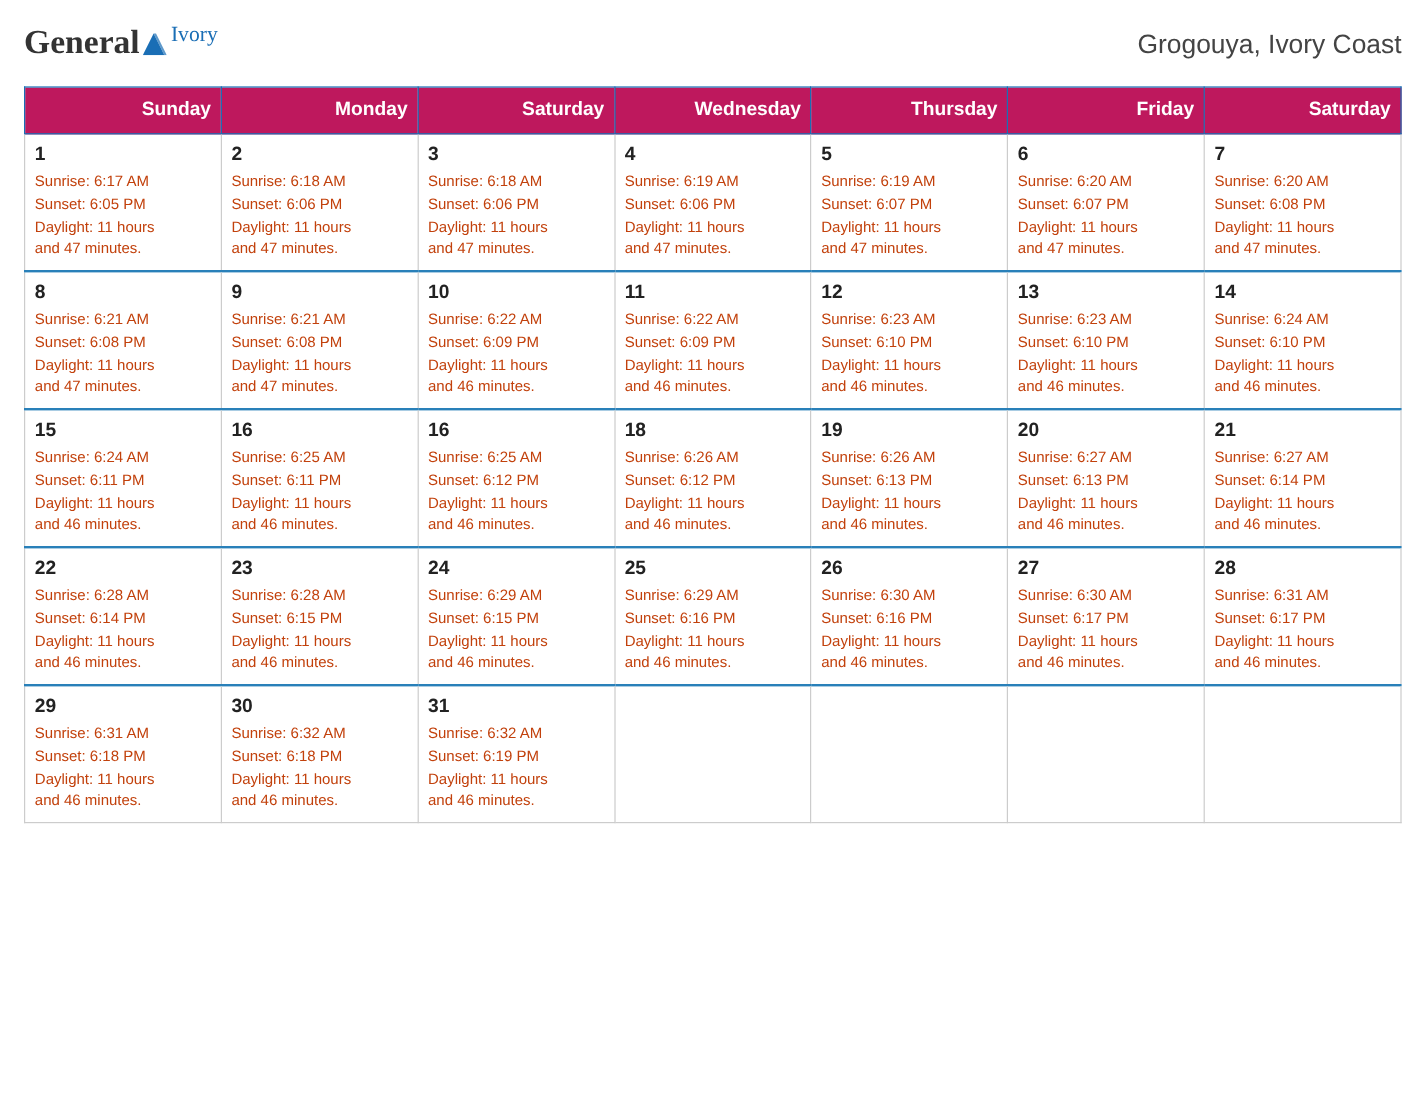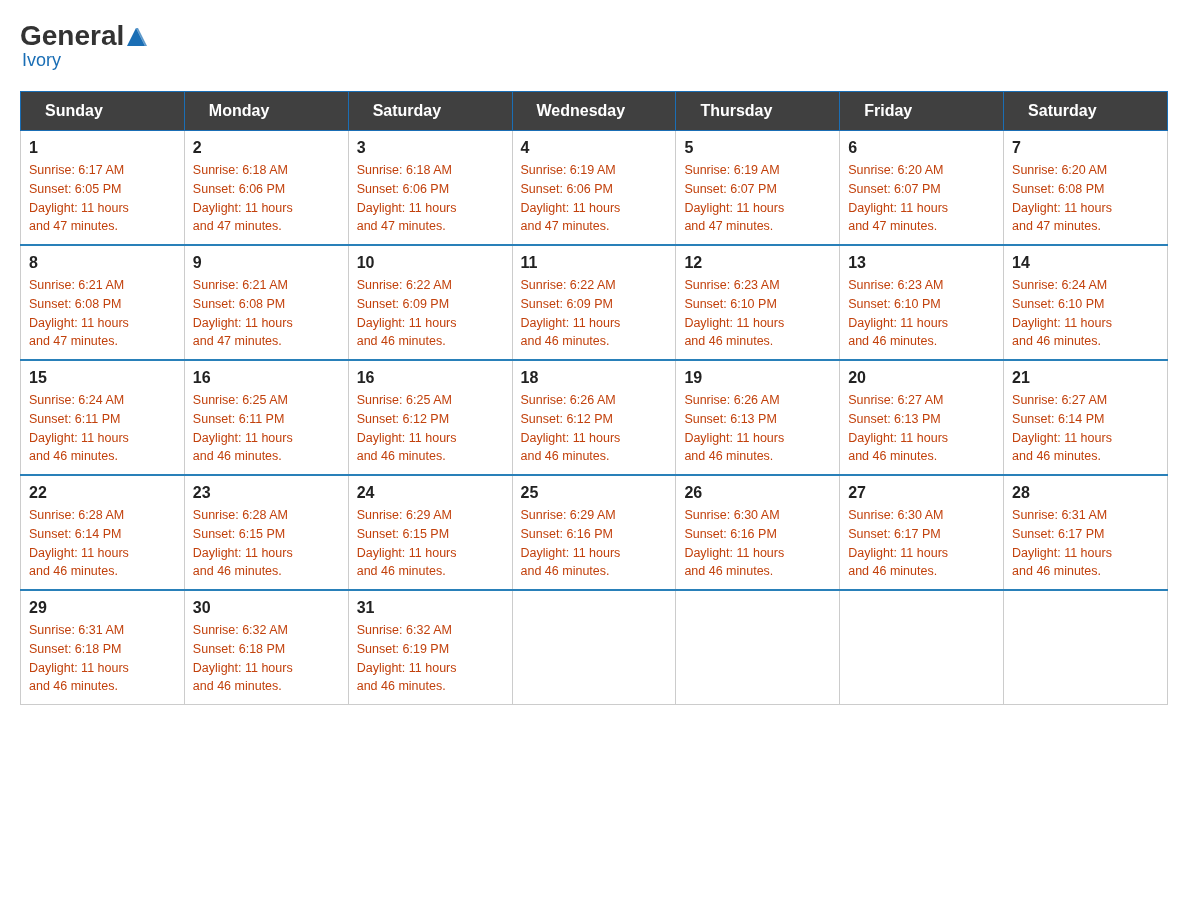--- a/index.html
+++ b/index.html
@@ -11,22 +11,23 @@
       padding: 20px;
     }
     .header {
       display: flex;
       justify-content: space-between;
       align-items: flex-start;
       margin-bottom: 20px;
     }
     .logo {
       display: flex;
-      flex-direction: column;
+      flex-direction: row;
       align-items: flex-start;
+      font-family: Liberation Serif, serif;
     }
     .logo-text {
       display: flex;
       align-items: center;
       font-size: 28px;
       font-weight: bold;
       color: #333;
     }
     .logo-general { color: #333; }
     .logo-subtitle {
@@ -48,24 +49,24 @@
       font-size: 22px;
       color: #444;
       margin-top: 4px;
     }
     .calendar {
       width: 100%;
       border-collapse: collapse;
       border: 1px solid #999;
     }
     .calendar th {
-      background-color: #404040;
+      background-color: #be185d;
       color: #fff;
-      padding: 10px 24px;
-      text-align: left;
+      padding: 10px 8px;
+      text-align: right;
       font-size: 16px;
       font-weight: bold;
       border: 1px solid #1a6eb5;
     }
     .calendar td {
       vertical-align: top;
       padding: 8px;
       font-size: 13px;
       color: #333;
       border: 1px solid #ccc;
@@ -106,20 +107,21 @@
       <span class="logo-icon">
         <svg width="22" height="20" viewBox="0 0 22 20">
           <polygon points="2,20 11,2 20,20" fill="#1a6eb5"></polygon>
           <polygon points="11,2 20,20 22,20 13,2" fill="#1a6eb5" opacity="0.7"></polygon>
         </svg>
       </span>
     </div>
     <div class="logo-subtitle">Ivory</div>
   </div>
   <div class="title-area">
+    <div class="location">Grogouya, Ivory Coast</div>
   </div>
 </div>
 
 <table class="calendar">
   <thead>
     <tr>
     <th>Sunday</th>
         <th>Monday</th>
         <th>Saturday</th>
         <th>Wednesday</th>

